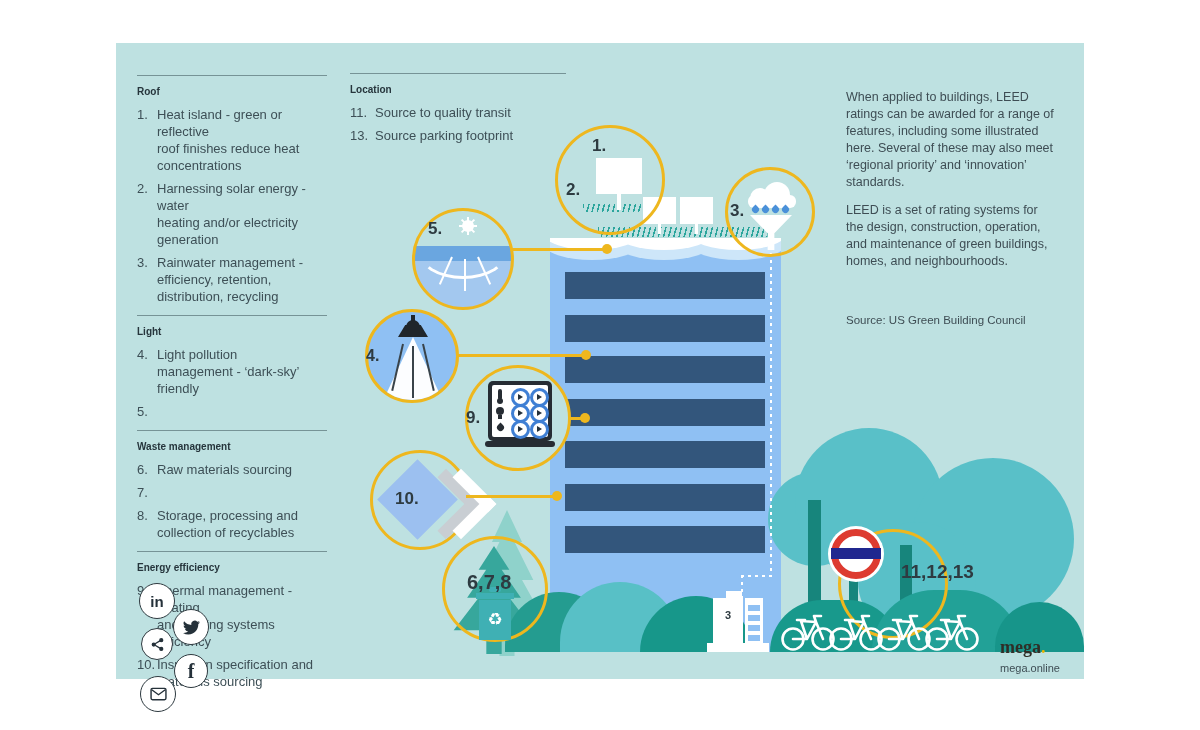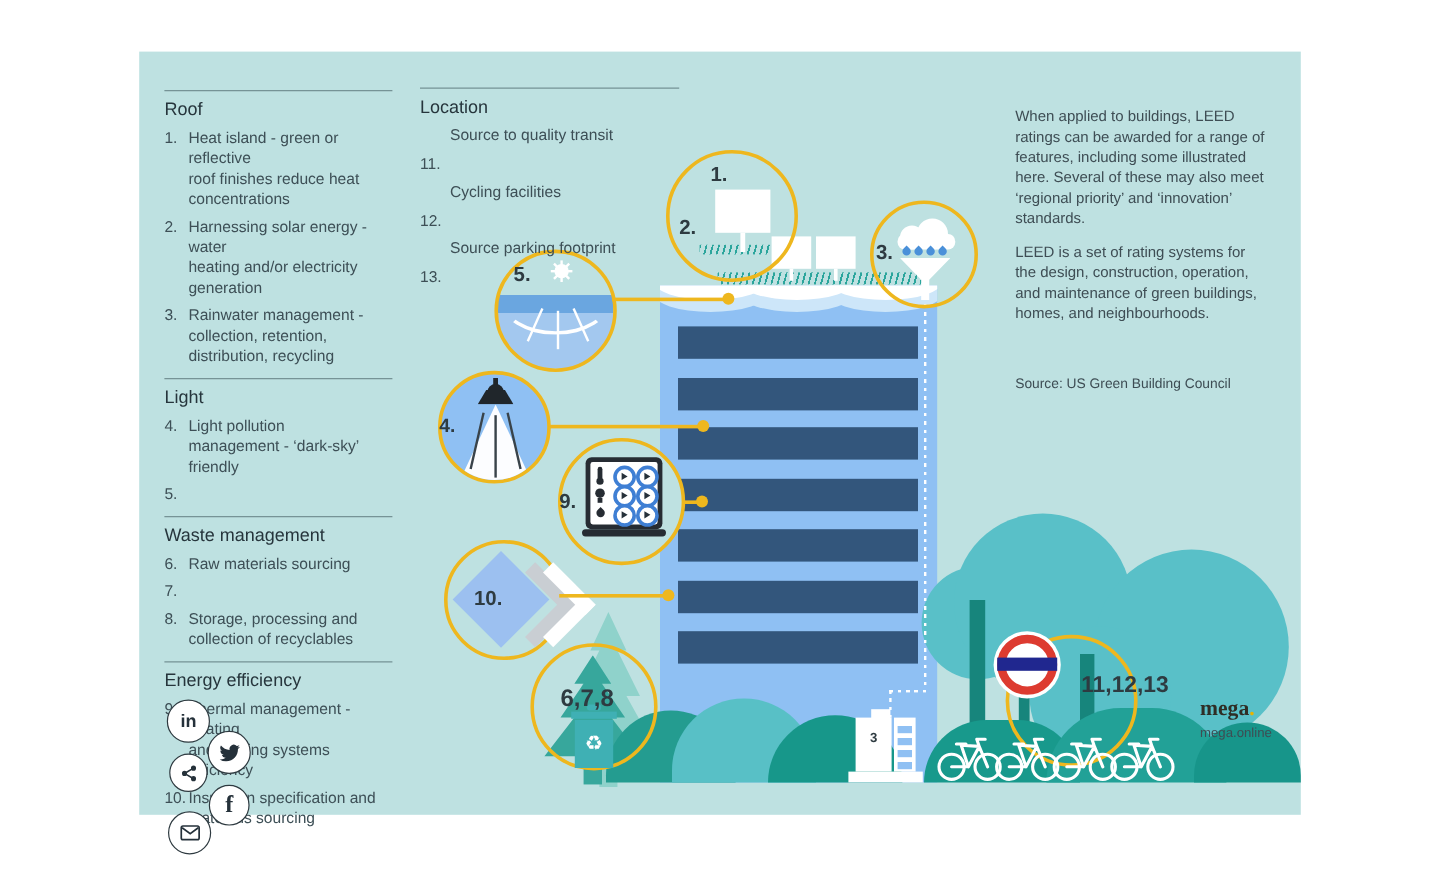--- a/index.html
+++ b/index.html
@@ -4,24 +4,24 @@
 <style>
   html,body{margin:0;padding:0;}
   body{width:1200px;height:730px;background:#ffffff;position:relative;overflow:hidden;
        font-family:"Liberation Sans",sans-serif;}
   .abs{position:absolute;}
   .panel{position:absolute;left:116px;top:43px;width:968px;height:636px;background:#bee1e1;}
 
   
   .col{position:absolute;z-index:10;color:#3d4f56;}
   .section{border-top:1px solid rgba(45,70,75,.5);padding-top:7px;margin-bottom:10px;}
-  .sec-title{font-weight:normal;font-size:15px;color:#26353c;margin-bottom:5px;line-height:18px;}
+  .sec-title{font-weight:bold;font-size:10px;color:#26353c;margin-bottom:5px;line-height:18px;}
   .item{display:flex;margin-bottom:6px;font-size:13px;line-height:17px;}
   .item .num{width:20px;flex:0 0 20px;}
-  .loc .item .num{width:25px;flex:0 0 25px;margin-top:24px;}
+  .loc .item .num{width:25px;flex:0 0 25px;}
   .itxt{white-space:pre-line;flex:1;}
 
   .info-title{font-family:"Liberation Serif",serif;font-weight:bold;font-size:21px;line-height:25px;color:#3a392f;}
   .info-para{font-size:12.5px;line-height:17px;color:#3e4d54;margin-top:11px;}
   .info-source{font-size:11.5px;color:#3e4d54;margin-top:44px;}
 
   
   .ring{position:absolute;border:3px solid #eeb71e;border-radius:50%;box-sizing:border-box;z-index:6;}
   .lbl{position:absolute;font-weight:bold;color:#2e3b41;z-index:8;}
   .yline{position:absolute;height:3px;background:#eeb71e;z-index:6;}
@@ -239,21 +239,21 @@
       </div>
       <div class="item">
         <span class="num">2.</span>
         <span class="itxt">Harnessing solar energy - water
 heating and/or electricity
 generation</span>
       </div>
       <div class="item">
         <span class="num">3.</span>
         <span class="itxt">Rainwater management -
-collection, retention,
+efficiency, retention,
 distribution, recycling</span>
       </div>
     </div>
     <div class="section">
       <div class="sec-title">Light</div>
       <div class="item">
         <span class="num">4.</span>
         <span class="itxt">Light pollution
 management - ‘dark-sky’ friendly</span>
       </div>
@@ -290,39 +290,35 @@
       </div>
     </div>
   </div>
 
 <div class="col loc" style="left:350px;top:73px;width:216px;">
     <div class="section">
       <div class="sec-title">Location</div>
       <div class="item">
         <span class="num">11.</span>
         <span class="itxt">Source to quality transit</span>
-      </div>
-      <div class="item">
-        <span class="num">12.</span>
-        <span class="itxt">Cycling facilities</span>
       </div>
       <div class="item">
         <span class="num">13.</span>
         <span class="itxt">Source parking footprint</span>
       </div>
     </div>
   </div>
 
 <div class="col" style="left:846px;top:78px;width:210px;">
   <div class="info-para">When applied to buildings, LEED ratings can be awarded for a range of features, including some illustrated here. Several of these may also meet ‘regional priority’ and ‘innovation’ standards.</div>
   <div class="info-para">LEED is a set of rating systems for the design, construction, operation, and maintenance of green buildings, homes, and neighbourhoods.</div>
   <div class="info-source">Source: US Green Building Council</div>
 </div>
 
-<div class="abs" style="left:1000px;top:580px;z-index:10;">
+<div class="abs" style="left:1000px;top:637px;z-index:10;">
   <div style="font-family:'Liberation Serif',serif;font-weight:bold;font-size:18px;color:#2f2e26;line-height:20px;">
     <span>mega</span><span style="color:#e8b400;">.</span>
   </div>
   <div style="font-size:11px;color:#3e4d54;margin-top:5px;">mega.online</div>
 </div>
 
 <div class="soc" style="left:139px;top:583px;width:36px;height:36px;">
   <span style="font-size:15px;">in</span>
 </div>
 <div class="soc" style="left:173px;top:609px;width:36px;height:36px;">

